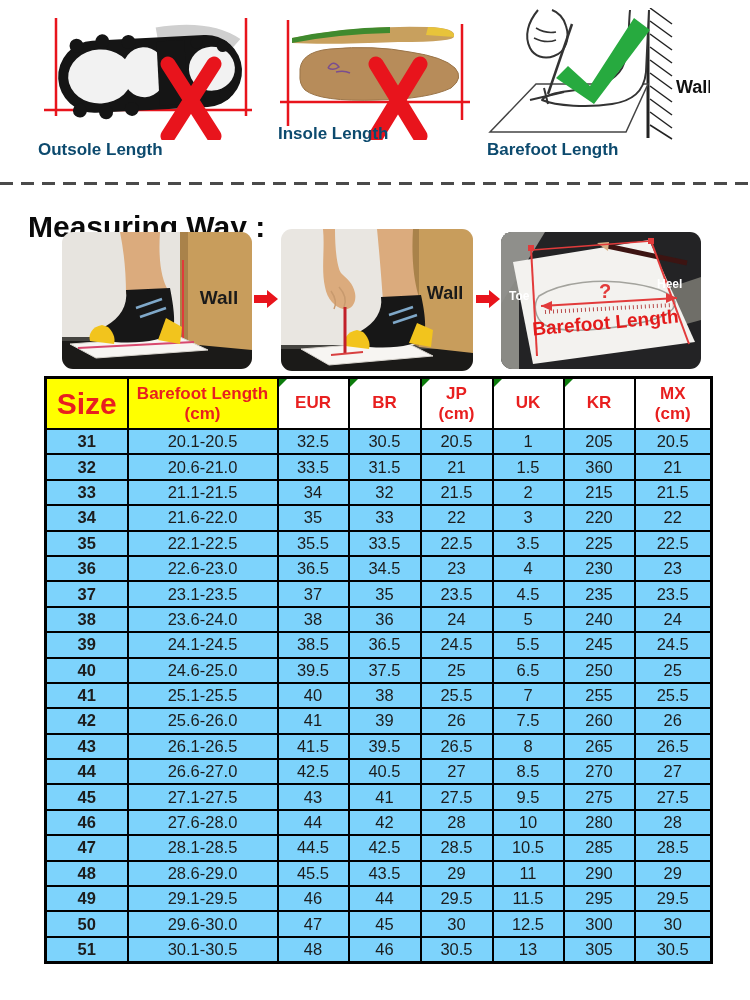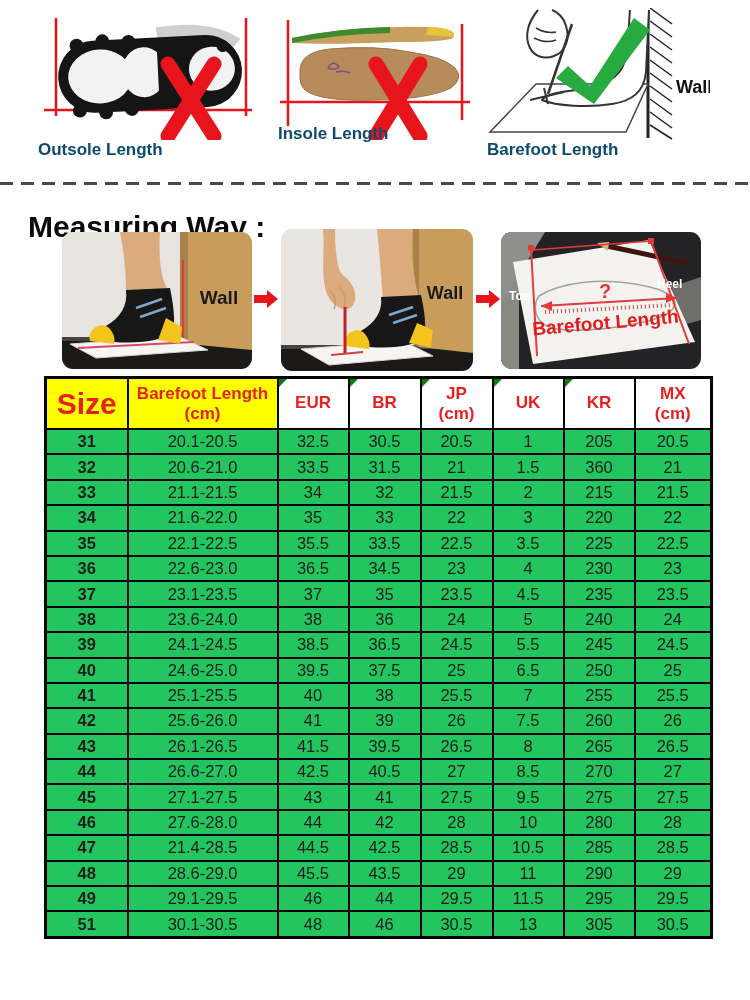--- a/index.html
+++ b/index.html
@@ -16,21 +16,21 @@
 
   
   .heading{position:absolute;left:28px;top:190px;font-size:30px;font-weight:bold;color:#0a0a0a;}
 
   
   .photo{position:absolute;border-radius:11px;overflow:hidden;}
   .photo svg{display:block;}
 
   
   table.sizes{position:absolute;left:44px;top:376px;width:666px;border-collapse:collapse;
-    table-layout:fixed;border:3px solid #000;background:#22c55e;padding-left:24px;}
+    table-layout:fixed;border:3px solid #000;background:#7dd3fc;padding-left:24px;}
   table.sizes th,table.sizes td{border:2px solid #000;text-align:center;padding:0;overflow:hidden;}
   table.sizes th{background:#fff;color:#e81f1f;font-weight:bold;height:49px;position:relative;vertical-align:middle;}
   table.sizes th.hl{background:#ffff00;}
   .hlabel{font-size:17px;line-height:1.2;}
   .hlabel.big{font-size:30px;line-height:1;}
   .hsub{font-size:17px;line-height:1.15;font-weight:bold;}
   .flag{position:absolute;top:0;left:0;width:0;height:0;
         border-top:8px solid #0c7c0c;border-right:8px solid transparent;}
   table.sizes td{height:23.4px;font-size:16.5px;color:#1c1c1c;}
   td.sizecol{font-weight:bold;color:#0e0e0e;}
@@ -397,21 +397,21 @@
         <td>27.6-28.0</td>
         <td>44</td>
         <td>42</td>
         <td>28</td>
         <td>10</td>
         <td>280</td>
         <td>28</td>
       </tr>
       <tr>
         <td class="sizecol">47</td>
-        <td>21.4-28.5</td>
+        <td>28.1-28.5</td>
         <td>44.5</td>
         <td>42.5</td>
         <td>28.5</td>
         <td>10.5</td>
         <td>285</td>
         <td>28.5</td>
       </tr>
       <tr>
         <td class="sizecol">48</td>
         <td>28.6-29.0</td>
@@ -426,20 +426,30 @@
         <td class="sizecol">49</td>
         <td>29.1-29.5</td>
         <td>46</td>
         <td>44</td>
         <td>29.5</td>
         <td>11.5</td>
         <td>295</td>
         <td>29.5</td>
       </tr>
       <tr>
+        <td class="sizecol">50</td>
+        <td>29.6-30.0</td>
+        <td>47</td>
+        <td>45</td>
+        <td>30</td>
+        <td>12.5</td>
+        <td>300</td>
+        <td>30</td>
+      </tr>
+      <tr>
         <td class="sizecol">51</td>
         <td>30.1-30.5</td>
         <td>48</td>
         <td>46</td>
         <td>30.5</td>
         <td>13</td>
         <td>305</td>
         <td>30.5</td>
       </tr>
     </tbody>

